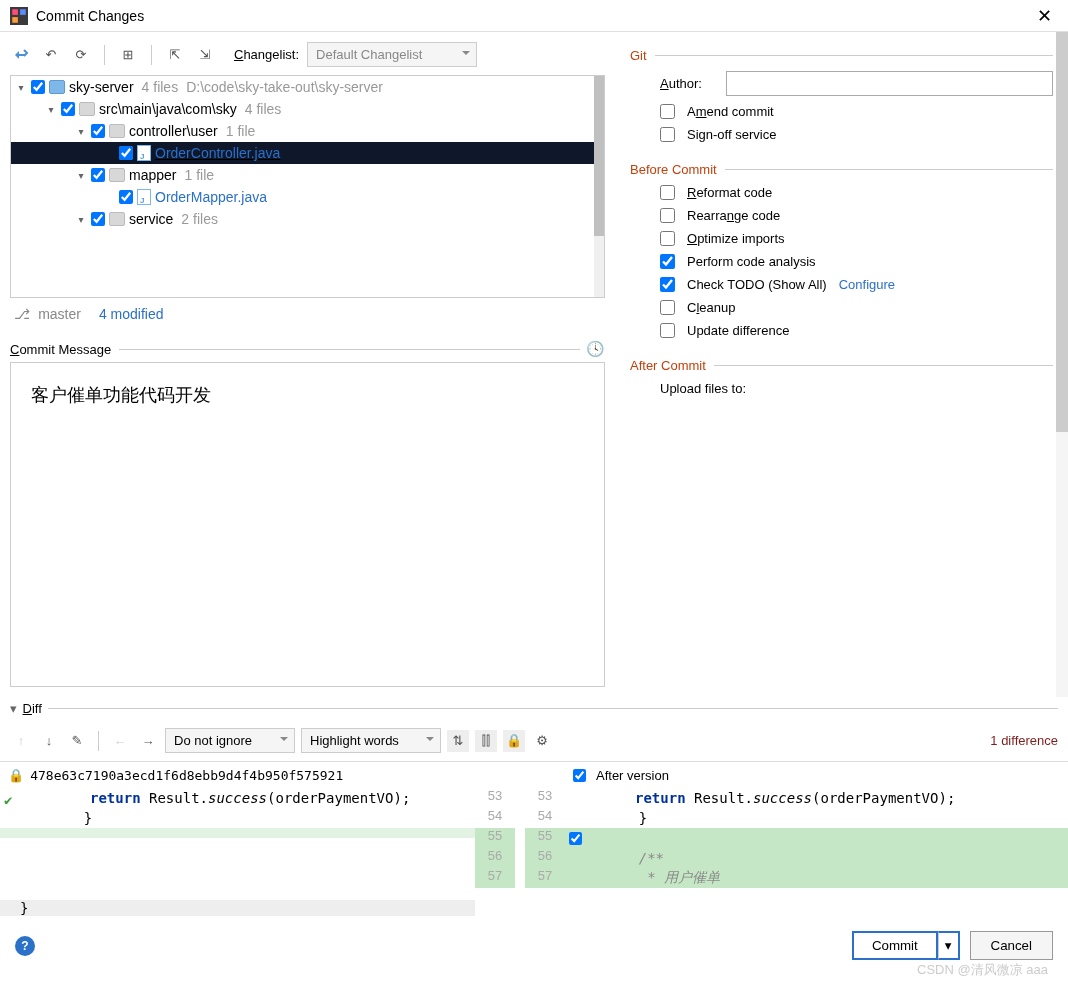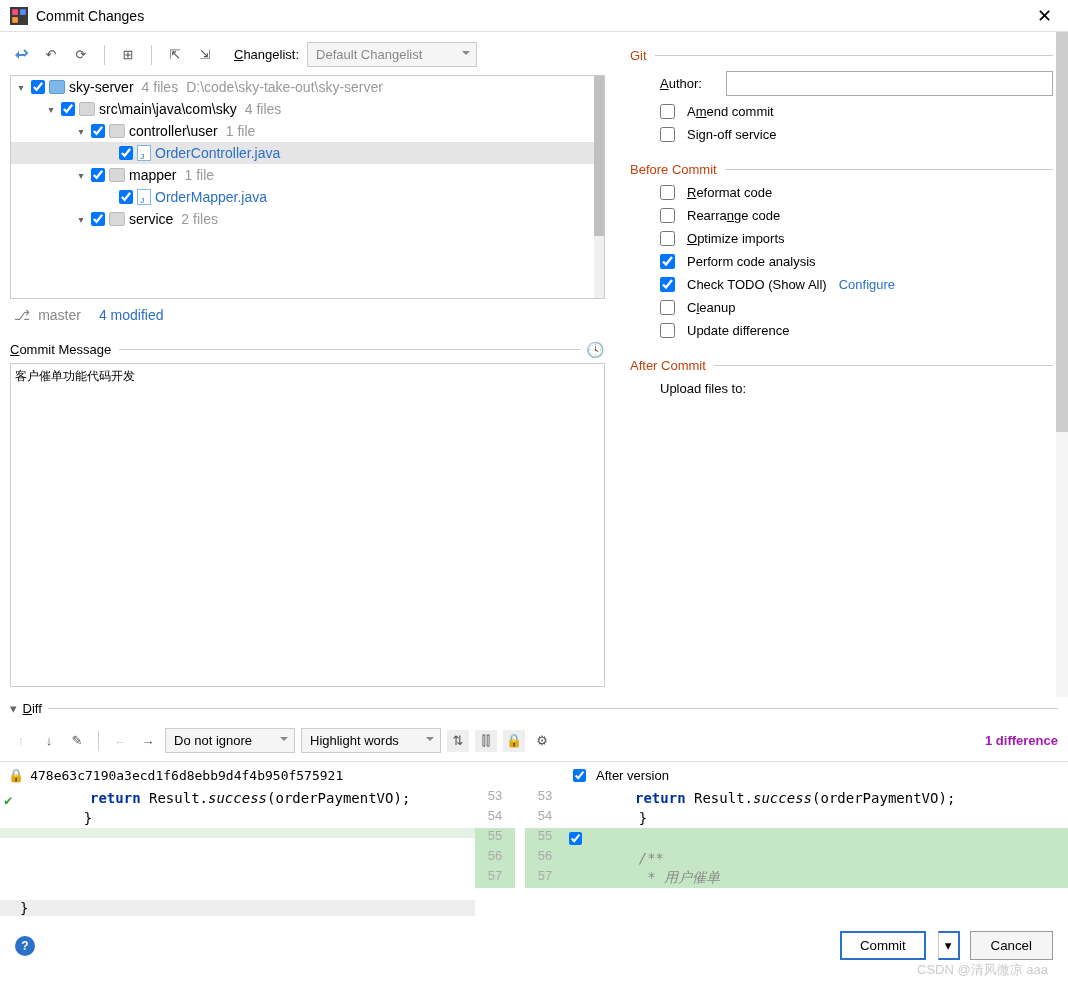--- a/index.html
+++ b/index.html
@@ -14,68 +14,68 @@
 .toolbar { display: flex; align-items: center; gap: 8px; margin-bottom: 8px; }
 .tb-btn { width: 22px; height: 22px; display: flex; align-items: center; justify-content: center; cursor: pointer; color: #555; }
 .tb-sep { width: 1px; height: 20px; background: #ccc; margin: 0 4px; }
 .changelist-label { font-size: 13px; margin-left: 10px; }
 .select { border: 1px solid #ccc; padding: 4px 20px 4px 8px; background: #f5f5f5; position: relative; min-width: 170px; color: #888; }
 .select::after { content: ""; position: absolute; right: 6px; top: 8px; border: 4px solid transparent; border-top-color: #888; }
 .tree { border: 1px solid #ccc; height: 235px; overflow: auto; background: #fff; font-size: 14px; position: relative; }
 .tree-scroll { position: absolute; right: 0; top: 0; width: 10px; height: 100%; background: #f0f0f0; }
 .tree-scroll-thumb { background: #c0c0c0; width: 100%; height: 160px; }
 .tree-row { display: flex; align-items: center; padding: 3px 4px; gap: 4px; }
-.tree-row.sel { background: #e5e5e5; }
+.tree-row.sel { background: #0f172a; text-decoration: underline; }
 .expander { width: 12px; text-align: center; cursor: pointer; color: #666; font-size: 10px; }
 .chk { width: 14px; height: 14px; }
 .folder-icon { width: 16px; height: 14px; background: #d8d8d8; border: 1px solid #bbb; border-radius: 2px; }
 .folder-icon.blue { background: #7fb8e8; border-color: #5a9bd4; }
 .file-icon { width: 14px; height: 16px; background: #fff; border: 1px solid #7fb8e8; position: relative; }
 .file-icon::before { content:"J"; font-size: 8px; color:#5a9bd4; position:absolute; bottom:-1px; left:2px; font-weight:bold; }
 .tree-label { color: #000; }
 .tree-label.link { color: #2b70c9; }
 .tree-meta { color: #999; margin-left: 4px; }
 .branch-row { display: flex; align-items: center; padding: 8px 4px; gap: 8px; font-size: 14px; }
 .branch-icon { color: #888; }
 .modified { color: #2b70c9; margin-left: 10px; }
 .section-header { display: flex; align-items: center; margin: 10px 0 4px; }
 .section-header .hline { flex: 1; height: 1px; background: #ccc; margin-left: 8px; }
 .clock-icon { color: #888; margin-left: 6px; font-size: 15px; }
-.commit-msg { border: 1px solid #ccc; height: 340px; padding: 4px; font-size: 12px; resize: none; font-family: inherit; }
+.commit-msg { border: 1px solid #ccc; height: 340px; padding: 20px; font-size: 18px; resize: none; font-family: inherit; }
 .fieldset-label { display: flex; align-items: center; margin: 6px 0; }
 .fieldset-label .lbl { color: #c2410c; }
 .fieldset-label .hline { flex: 1; height: 1px; background: #ccc; margin-left: 8px; }
 .form-row { display: flex; align-items: center; margin: 8px 0 8px 30px; gap: 6px; }
 .form-row label { min-width: 60px; }
 .form-row input[type=text] { flex: 1; border: 1px solid #aaa; padding: 4px; }
 .chk-row { display: flex; align-items: center; margin: 8px 0 8px 30px; gap: 12px; }
 .chk-row input { width: 15px; height: 15px; }
 .configure { color: #2b70c9; cursor: pointer; }
 .diff-header { display: flex; align-items: center; padding: 4px 10px; }
 .diff-header .exp { margin-right: 6px; color: #666; }
 .diff-header .hline { flex: 1; height: 1px; background: #ccc; margin-left: 6px; }
 .diff-toolbar { display: flex; align-items: center; gap: 6px; padding: 8px 10px; }
-.difcount { margin-left: auto; color: #a21caf; font-weight: bold; }
+.difcount { margin-left: auto; color: #7f1d1d; }
 .diff-area { display: flex; height: 160px; border-top: 1px solid #ddd; }
 .diff-col { position: relative; font-family: Consolas, monospace; font-size: 14px; overflow: hidden; }
 .col-head { display: flex; align-items: center; padding: 4px 8px; height: 26px; font-family: "Segoe UI", Arial; font-size: 13px; }
 .lock { margin-right: 6px; color: #888; }
 .hash { font-family: Consolas, monospace; }
 .codeline { display: flex; height: 20px; align-items: center; }
 .codeline .code { padding-left: 8px; white-space: pre; flex: 1; }
 .green-bg { background: #c6e7c6; }
 .green-light { background: #e3f3e3; }
 .kw { color: #003399; font-weight: bold; }
 .fn { font-style: italic; }
 .cmt { color: #8a8a8a; font-style: italic; }
 .bottom-bar { display: flex; align-items: center; padding: 10px 15px; gap: 10px; }
 .help-icon { width: 20px; height: 20px; border-radius: 50%; background: #2b70c9; color: #fff; display: flex; align-items: center; justify-content: center; font-size: 12px; font-weight: bold; }
 .btn { padding: 6px 20px; border: 1px solid #999; background: #f5f5f5; cursor: pointer; }
 .btn.primary { border: 2px solid #2b70c9; background: #fff; padding: 5px 18px; }
-.btn-split { display: flex; gap: 12px; }
+.btn-split { display: flex; }
 .btn-split .arrow { padding: 5px 6px; border: 2px solid #2b70c9; border-left: 1px solid #ccc; background: #fff; }
 .watermark { position: absolute; right: 20px; bottom: 20px; color: #ccc; font-size: 13px; pointer-events: none; }
 .right-scroll { position: absolute; right: 0; top: 0; width: 12px; height: 100%; background: #f5f5f5; }
 .right-scroll-thumb { width: 100%; background: #ccc; height: 400px; }
 .underline { text-decoration: underline; }
 .diff-mid { width: 90px; display:flex; flex-direction:column; }
 .diff-mid .row { display:flex; height:20px;gap:10px;}
 .diff-mid .row span { width:45px; text-align:center; color:#aaa; }
 .diff-mid .green span { background:#c6e7c6; }
 .svg-icon { width: 16px; height: 16px; }

